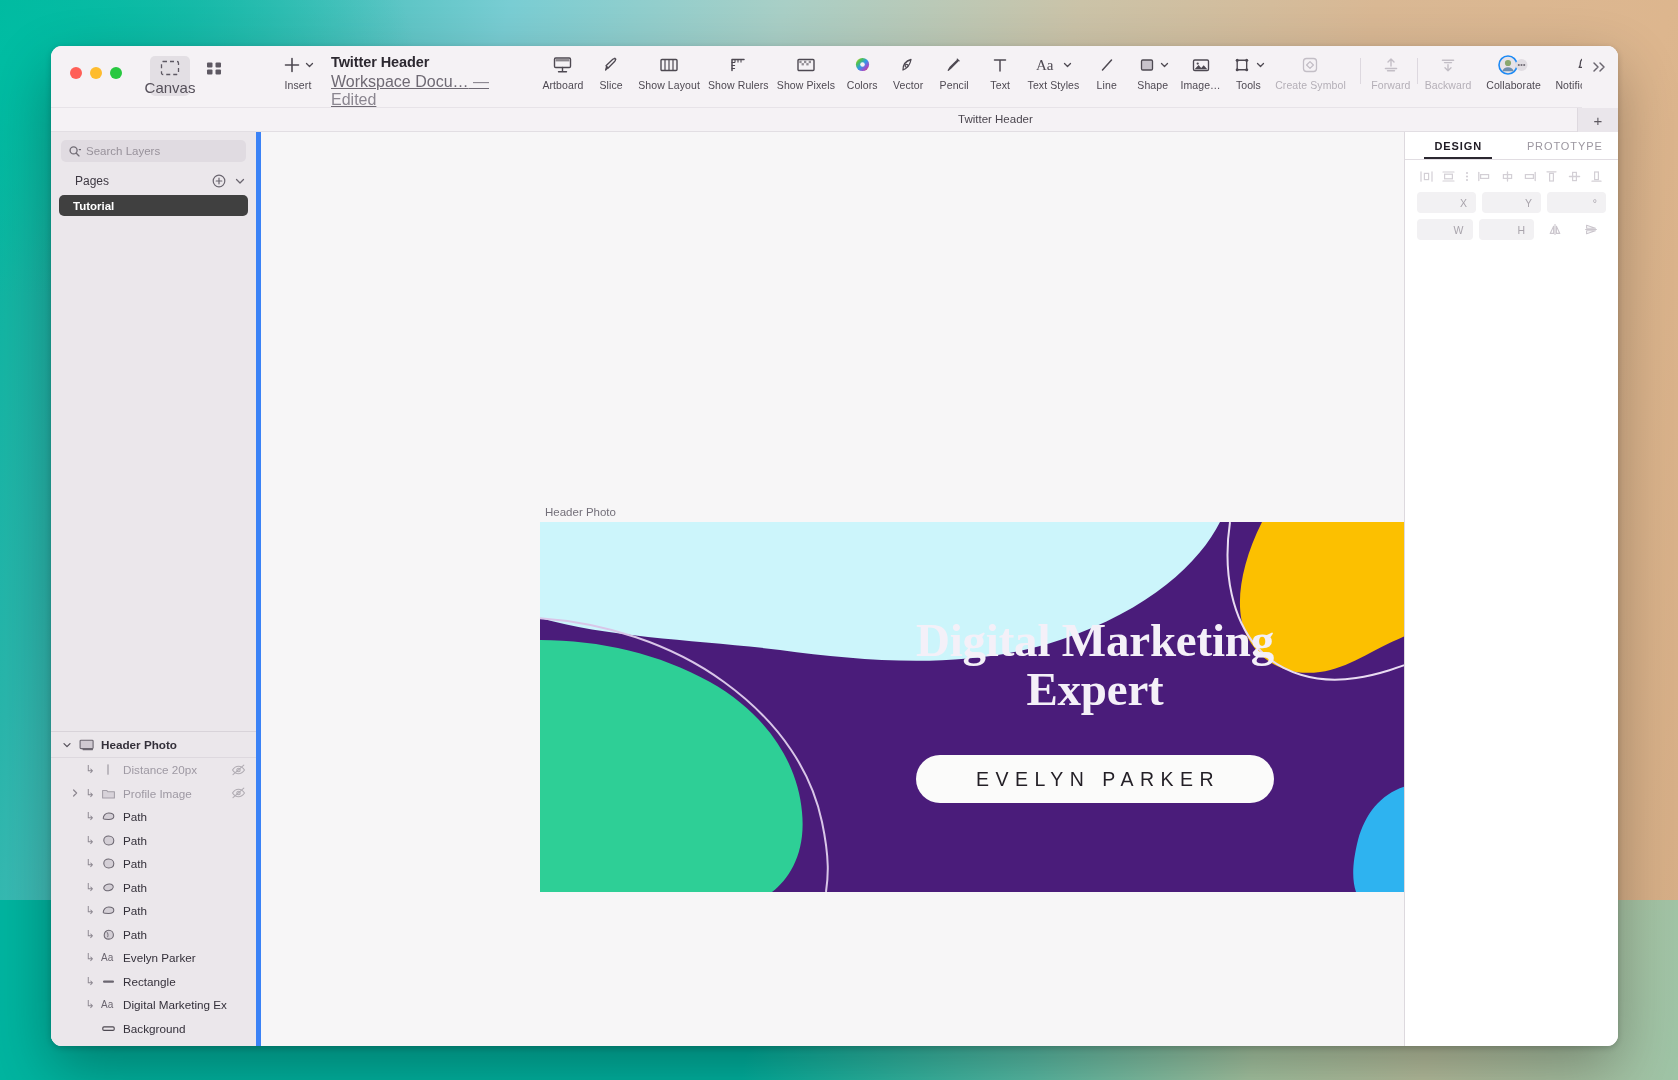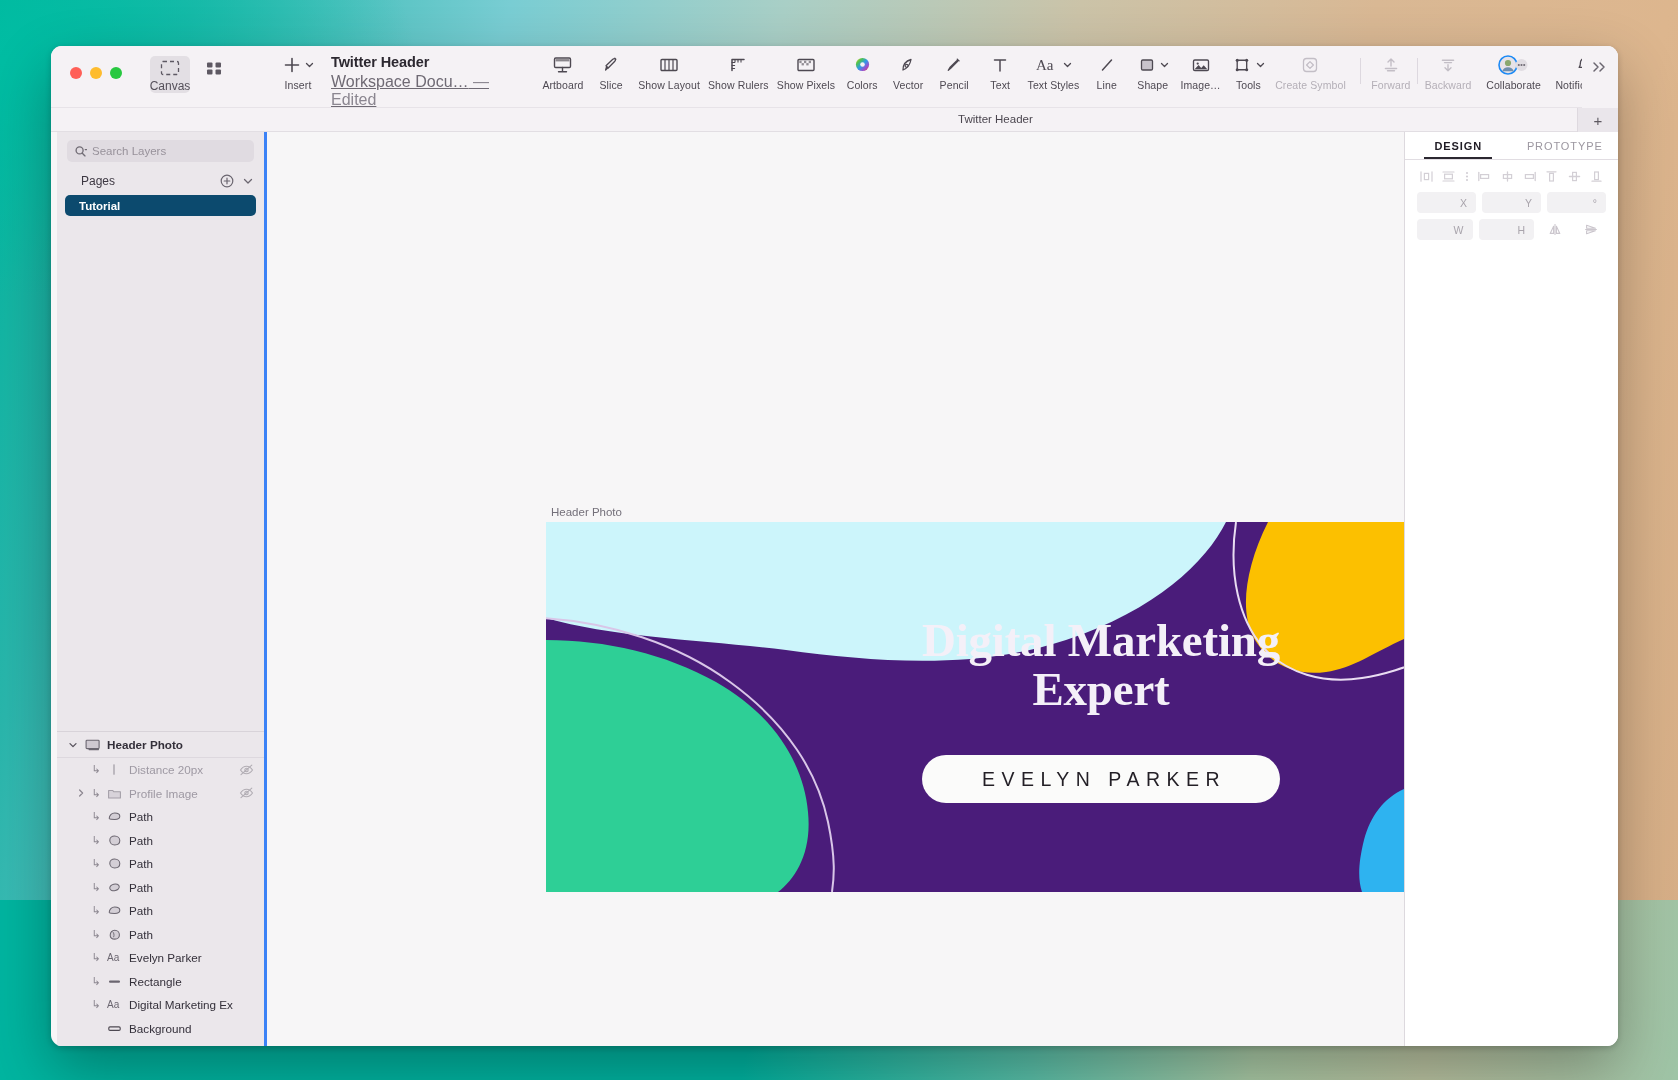--- a/index.html
+++ b/index.html
@@ -40,21 +40,21 @@
   .dot.r { background: #ff5f57; }
   .dot.y { background: #febc2e; }
   .dot.g { background: #28c840; }
 
   .viewgroup { display: flex; gap: 4px; margin-left: 28px; }
   .vbtn {
     width: 40px; display:flex; flex-direction:column; align-items:center; gap:3px;
     padding: 4px 0 0 0; border-radius: 5px; cursor: default;
   }
   .vbtn.sel { background: #e3dfe4; }
-  .vbtn .vlabel { font-size: 12px; color: #55505a; white-space: nowrap; }
+  .vbtn .vlabel { font-size: 15px; color: #55505a; white-space: nowrap; }
 
   .tb-items { flex: 1; display: flex; align-items: flex-start; padding-top: 6px; gap: 0; overflow: hidden; }
   .tbi {
     display: flex; flex-direction: column; align-items: center; justify-content: flex-start;
     min-width: 46px; padding: 2px 6px 0 6px; gap: 3px; cursor: default; position: relative;
   }
   .tbi .lab { font-size: 10.5px; color: #4e4952; white-space: nowrap; letter-spacing: .1px; }
   .tbi.dim .lab { color: #b4afb7; }
   .tbi .ico { height: 22px; display: flex; align-items: center; justify-content: center; gap: 3px; }
   .tbi.wide { min-width: 60px; }
@@ -85,38 +85,37 @@
     background: #eae6eb; display:flex; align-items:center; justify-content:center;
     color:#5d5860; font-size: 15px; border-left: 1px solid #ded9df;
   }
 
   
   .body { flex: 1; display: flex; min-height: 0; }
 
   
   .sidebar {
     width: 210px; flex: none; background: #ebe7eb; display: flex; flex-direction: column;
-    border-right: 3px solid #3b82f6;
-    margin-left: 6px;
+    border-right: 5px solid #3b82f6;
   }
   .searchwrap { padding: 8px 10px 6px 10px; }
   .search {
     height: 22px; background: #e0dbe1; border-radius: 5px;
     display: flex; align-items: center; padding: 0 7px; gap: 5px;
   }
   .search .ph { font-size: 11.5px; color: #98929b; }
 
   .pages-hd {
     height: 26px; display: flex; align-items: center; padding: 0 10px 0 24px;
     justify-content: space-between;
   }
   .pages-hd .ttl { font-size: 12px; color: #3d3842; }
   .pages-hd .acts { display: flex; align-items: center; gap: 8px; }
   .page-item {
-    height: 21px; margin: 1px 8px; border-radius: 5px; background: #0c4a6e;
+    height: 21px; margin: 1px 8px; border-radius: 5px; background: #404040;
     display: flex; align-items: center; padding-left: 14px;
   }
   .page-item .pl { font-size: 11.5px; color: #fff; font-weight: bold; }
 
   .pages-spacer { flex: 1; }
 
   .layers {
     border-top: 1px solid #d8d3d9; padding-bottom: 6px; background: #ebe7eb;
   }
   .lrow {

